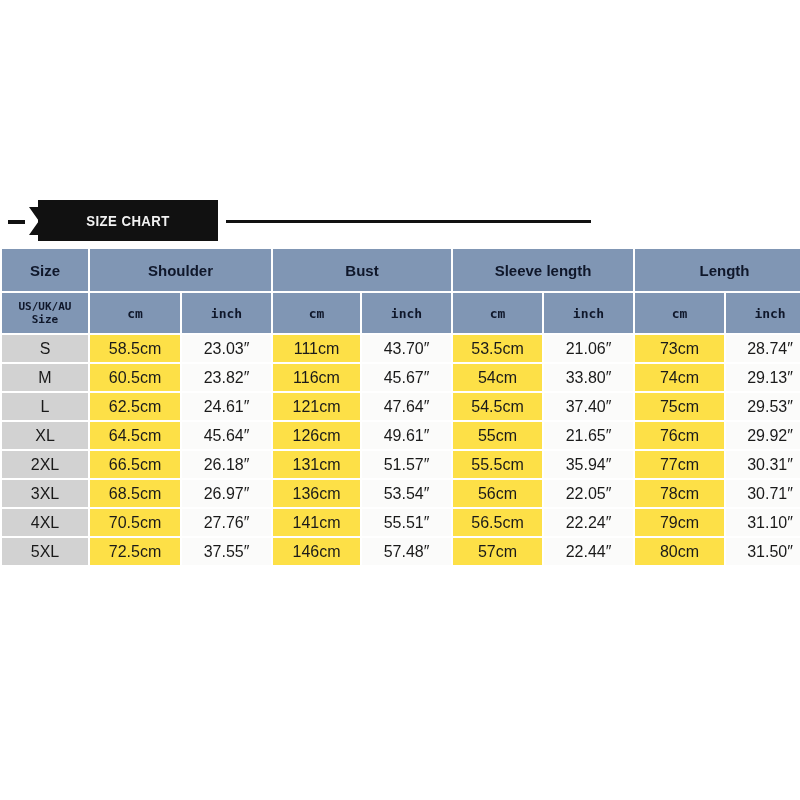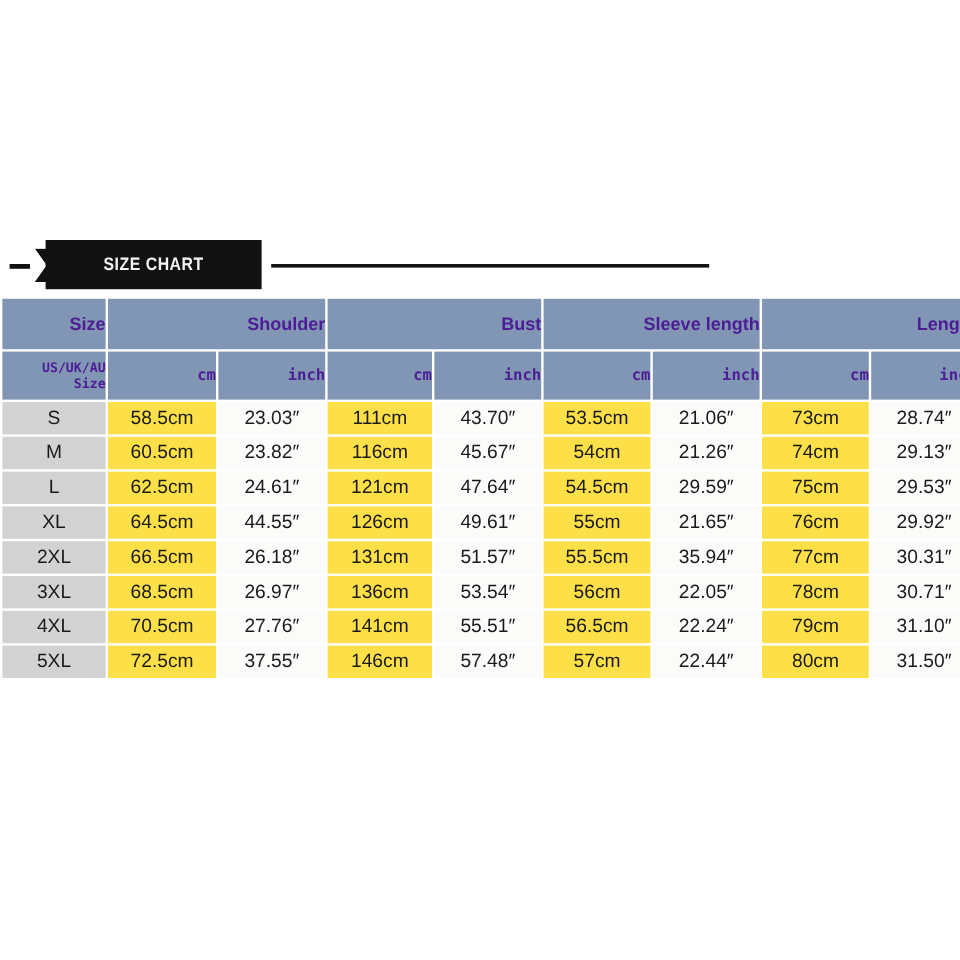--- a/index.html
+++ b/index.html
@@ -91,22 +91,22 @@
     border-spacing: 2px 2px;
     table-layout: fixed;
   }
   #size-table td, #size-table th {
     padding: 0;
     margin: 0;
   }
 
   .hdr-group, .hdr-sub {
     background: #8096b4;
-    color: #4c1d95;
-    text-align: right;
+    color: #0f172a;
+    text-align: center;
     vertical-align: middle;
     font-weight: 700;
   }
   .hdr-group {
     height: 42px;
     font-size: 15px;
     font-family: "Liberation Sans", sans-serif;
   }
   .hdr-sub {
     height: 40px;
@@ -230,21 +230,21 @@
         <td class="row-cell c-cm">
           <span class="inner">116cm</span>
         </td>
         <td class="row-cell c-inch">
           <span class="inner">45.67″</span>
         </td>
         <td class="row-cell c-cm">
           <span class="inner">54cm</span>
         </td>
         <td class="row-cell c-inch">
-          <span class="inner">21.26″</span>
+          <span class="inner">33.80″</span>
         </td>
         <td class="row-cell c-cm">
           <span class="inner">74cm</span>
         </td>
         <td class="row-cell c-inch">
           <span class="inner">29.13″</span>
         </td>
       </tr>
       <tr>
         <td class="row-cell c-size">
@@ -259,38 +259,38 @@
         <td class="row-cell c-cm">
           <span class="inner">121cm</span>
         </td>
         <td class="row-cell c-inch">
           <span class="inner">47.64″</span>
         </td>
         <td class="row-cell c-cm">
           <span class="inner">54.5cm</span>
         </td>
         <td class="row-cell c-inch">
-          <span class="inner">29.59″</span>
+          <span class="inner">37.40″</span>
         </td>
         <td class="row-cell c-cm">
           <span class="inner">75cm</span>
         </td>
         <td class="row-cell c-inch">
           <span class="inner">29.53″</span>
         </td>
       </tr>
       <tr>
         <td class="row-cell c-size">
           <span class="inner">XL</span>
         </td>
         <td class="row-cell c-cm">
           <span class="inner">64.5cm</span>
         </td>
         <td class="row-cell c-inch">
-          <span class="inner">44.55″</span>
+          <span class="inner">45.64″</span>
         </td>
         <td class="row-cell c-cm">
           <span class="inner">126cm</span>
         </td>
         <td class="row-cell c-inch">
           <span class="inner">49.61″</span>
         </td>
         <td class="row-cell c-cm">
           <span class="inner">55cm</span>
         </td>

